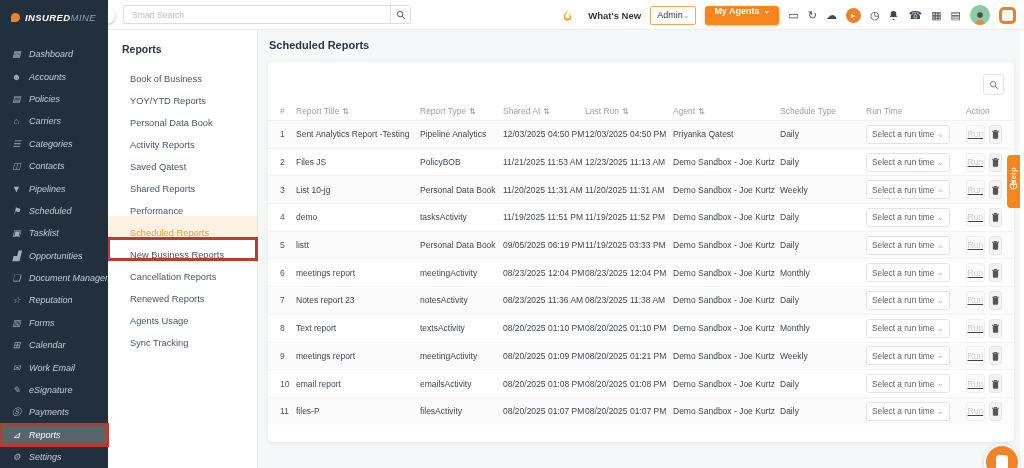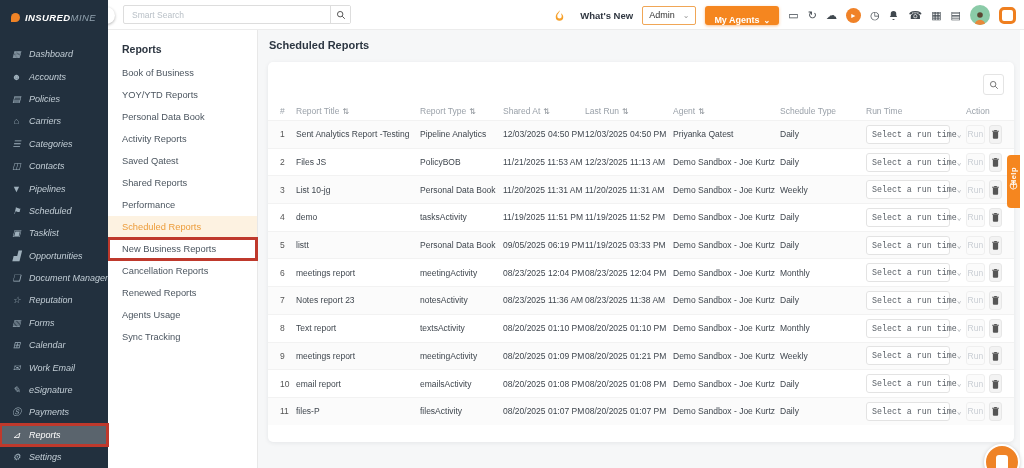--- a/index.html
+++ b/index.html
@@ -15,58 +15,58 @@
   .side-nav { margin-top:9px; }
   .side-item { height:22.4px; display:flex; align-items:center; padding-left:11px; gap:7px; color:#c3ced6; font-size:9px; cursor:pointer; white-space:nowrap; }
   .side-ico { width:11px; text-align:center; font-size:9px; color:#9fb0bc; flex:0 0 auto; }
   .side-item.active { background:#5a646d; color:#fff; }
   .side-item.active .side-ico { color:#fff; }
   .boxed { outline:3px solid #bf392c; outline-offset:-2px; position:relative; z-index:3; }
 
   
   .topbar { position:absolute; left:108px; top:0; width:916px; height:30px; background:#fff; border-bottom:1px solid #ececec; z-index:5; }
   .collapse-btn { position:absolute; left:-10px; top:7px; width:17px; height:17px; border-radius:50%; background:#fff; box-shadow:0 1px 3px rgba(0,0,0,.3); display:flex; align-items:center; justify-content:center; font-size:10px; color:#333; cursor:pointer; z-index:7; }
-  .search-wrap { position:absolute; left:15px; top:5px; width:228px; height:19px; border:1px solid #ddd; border-radius:2px; display:flex; background:#fff; }
+  .search-wrap { position:absolute; left:15px; top:5px; width:288px; height:19px; border:1px solid #ddd; border-radius:2px; display:flex; background:#fff; }
   .search-wrap input { flex:1; border:0; outline:0; padding:0 8px; font-size:8.5px; color:#555; font-family:inherit; background:transparent; }
   .search-wrap input::placeholder { color:#b9c0c7; }
   .search-btn { width:20px; border:0; border-left:1px solid #ddd; background:#fff; display:flex; align-items:center; justify-content:center; cursor:pointer; }
   .topbar-right { position:absolute; right:8px; top:0; height:30px; display:flex; align-items:center; gap:9px; }
   .whats-new { display:flex; align-items:center; gap:16px; font-size:9.5px; font-weight:bold; color:#2f3640; cursor:pointer; }
-  .admin-box { height:19px; border:1px solid #f0a656; border-radius:2px; background:#fff; display:flex; align-items:center; gap:8px; padding:0 6px; font-size:9px; color:#333; cursor:pointer; }
+  .admin-box { height:19px; border:1px solid #f0a656; border-radius:2px; background:#fff; display:flex; align-items:center; gap:0; padding:0 6px; font-size:9px; color:#333; cursor:pointer; }
   .admin-box .chev { color:#999; font-size:8px; }
-  .agents-btn { height:19px; background:#f5861f; border:0; border-radius:3px; color:#fff; font-weight:bold; font-size:9px; padding:0 9px; display:flex; align-items:flex-end; gap:4px; cursor:pointer; box-shadow:0 1px 3px rgba(245,134,31,.5); font-family:inherit; }
+  .agents-btn { height:19px; background:#f5861f; border:0; border-radius:3px; color:#fff; font-weight:bold; font-size:9px; padding:0 9px; display:flex; align-items:flex-start; gap:4px; cursor:pointer; box-shadow:0 1px 3px rgba(245,134,31,.5); font-family:inherit; }
   .tb-ico { font-size:11px; color:#40484f; cursor:pointer; line-height:1; }
   .play-circle { width:15px; height:15px; border-radius:50%; background:#f08228; color:#fff; font-size:8px; display:flex; align-items:center; justify-content:center; cursor:pointer; }
   .avatar { width:20px; height:20px; border-radius:50%; background:#8bcba8; display:flex; align-items:flex-end; justify-content:center; overflow:hidden; cursor:pointer; }
   .brand-square { width:17px; height:17px; border:3px solid #ef7f1f; border-radius:5px; cursor:pointer; }
 
   
   .subsidebar { position:absolute; left:108px; top:30px; width:150px; height:438px; background:#fff; border-right:1px solid #e8e8e8; z-index:4; }
   .sub-title { padding:13px 0 7px 14px; font-weight:bold; font-size:10.5px; color:#2c3540; }
-  .sub-item { height:22px; display:flex; align-items:center; padding-left:14px; font-size:9.3px; color:#4b555f; cursor:pointer; white-space:nowrap; }
+  .sub-item { height:22px; display:flex; align-items:flex-end; padding-left:22px; font-size:9.3px; color:#4b555f; cursor:pointer; white-space:nowrap; }
   .sub-item.active { background:#fdf2e1; color:#ec9c3a; }
 
   
   .main { position:absolute; left:258px; top:30px; width:766px; height:438px; background:#f6f7f8; }
   .page-title { position:absolute; left:11px; top:9px; font-size:11px; font-weight:bold; color:#2c3642; }
   .card { position:absolute; left:10px; top:32px; width:746px; height:380px; background:#fff; border-radius:5px; box-shadow:0 1px 4px rgba(30,40,50,.08); }
   .card-search { position:absolute; right:10px; top:12px; width:21px; height:21px; border:1px solid #e4e4e4; border-radius:3px; background:#fff; display:flex; align-items:center; justify-content:center; cursor:pointer; }
 
   .grid { display:grid; grid-template-columns:16px 124px 83px 82px 88px 107px 86px 100px 1fr; align-items:center; padding:0 12px; }
   .thead { margin-top:40px; height:18px; color:#9aa1a9; font-size:8.5px; }
   .th { display:flex; align-items:center; gap:3px; cursor:pointer; white-space:nowrap; }
   .th .sort { display:none; font-size:8px; color:#8a9097; }
   .th.sortable .sort { display:inline; }
   .tr { height:27.7px; border-top:1px solid #f2f2f2; font-size:8.5px; color:#3f464e; }
   .tr:nth-child(odd) { background:#fbfbfb; }
   .td { white-space:nowrap; overflow:hidden; }
   .td-num { color:#555; }
-  .select { width:84px; height:19px; border:1px solid #e3e3e3; border-radius:3px; background:#fff; display:flex; align-items:center; justify-content:space-between; padding:0 5px; font-size:8.3px; color:#5a6067; cursor:pointer;font-family:Liberation Mono, monospace; }
+  .select { width:84px; height:19px; border:1px solid #e3e3e3; border-radius:3px; background:#fff; display:flex; align-items:center; justify-content:space-between; padding:0 5px; font-size:8.3px; color:#5a6067; cursor:pointer; }
   .select .chev { color:#a9aeb4; font-size:8px; }
-  .td-action { display:flex; gap:4px; align-items:center; }
+  .td-action { display:flex; gap:4px; align-items:center;text-decoration:underline; }
   .run-btn { width:30px; height:19px; border:1px solid #efefef; background:#fbfbfb; border-radius:3px; color:#c9ced4; font-size:8.5px; cursor:pointer; font-family:inherit; }
   .trash-btn { width:21px; height:19px; border:1px solid #e7e7e7; background:#f3f3f3; border-radius:3px; display:flex; align-items:center; justify-content:center; cursor:pointer; }
 
   
   .scroll-strip { position:absolute; right:0; top:30px; width:4px; height:438px; background:#fff; z-index:8; }
   .help-tab { position:absolute; right:4px; top:155px; width:13px; height:53px; background:#f5861f; border-radius:4px 0 0 4px; display:flex; align-items:center; justify-content:center; z-index:9; cursor:pointer; }
   .help-tab span { writing-mode:vertical-rl; transform:rotate(180deg); color:#fff; font-size:7.5px; font-weight:bold; letter-spacing:.5px; }
   .chat-bubble { position:absolute; right:4px; bottom:-12px; width:36px; height:36px; border-radius:50%; background:#ef8326; border:2px solid #fff; box-shadow:0 1px 4px rgba(0,0,0,.2); display:flex; align-items:center; justify-content:center; z-index:9; cursor:pointer; }
   .chat-bubble .sheet { width:12px; height:15px; background:#fff; border-radius:3px; }
 </style>

